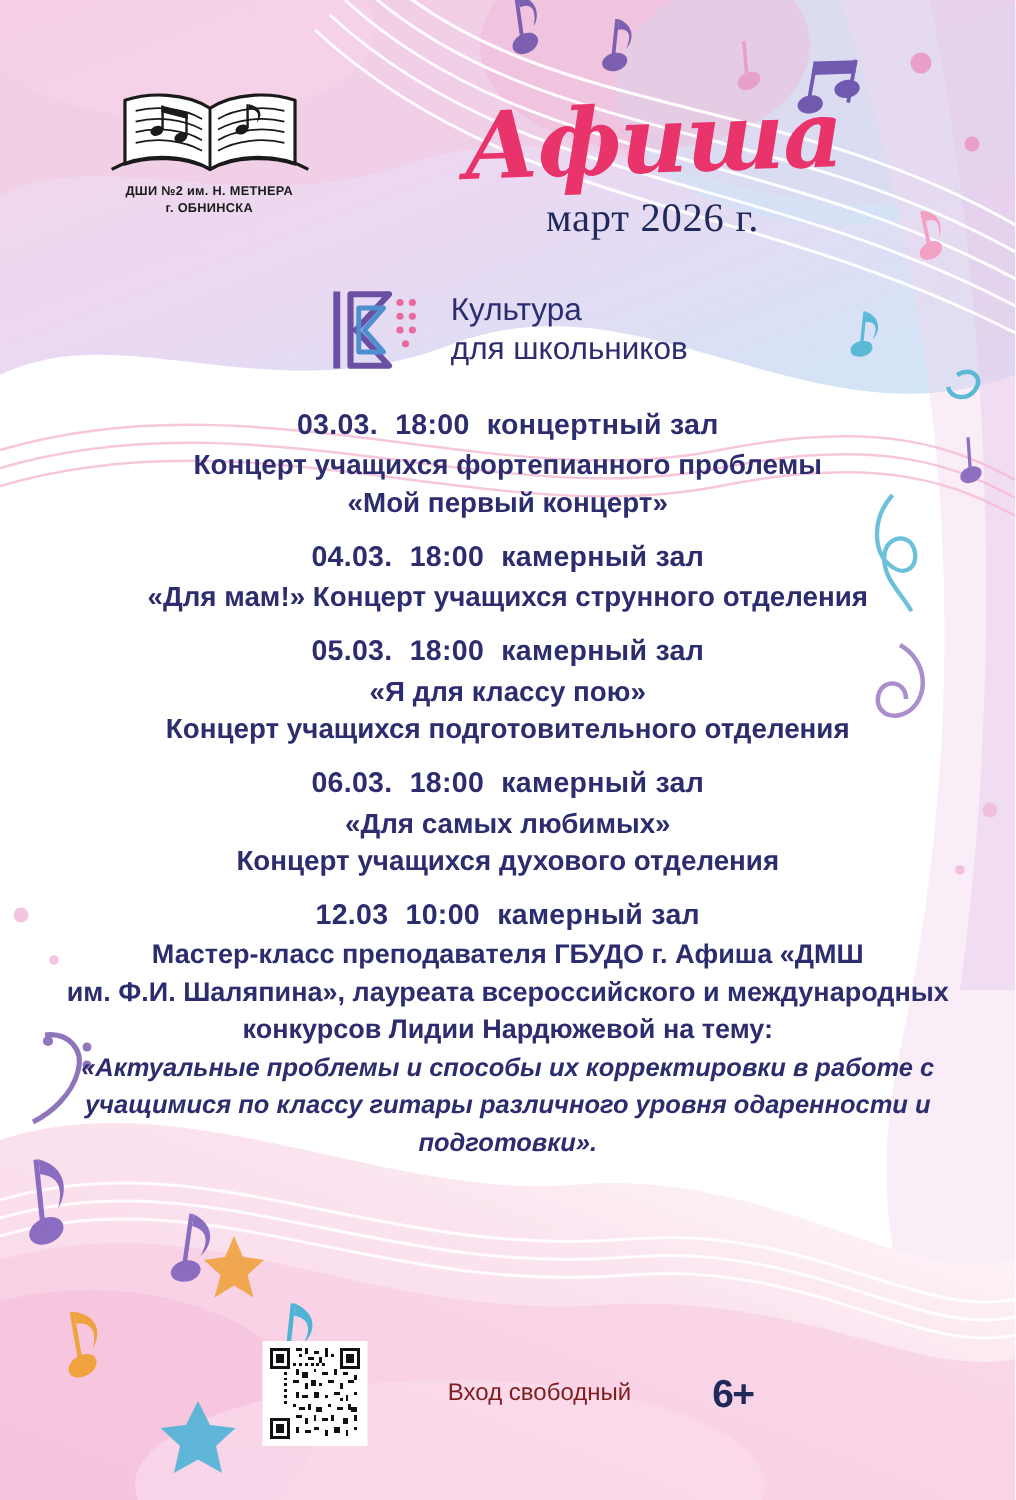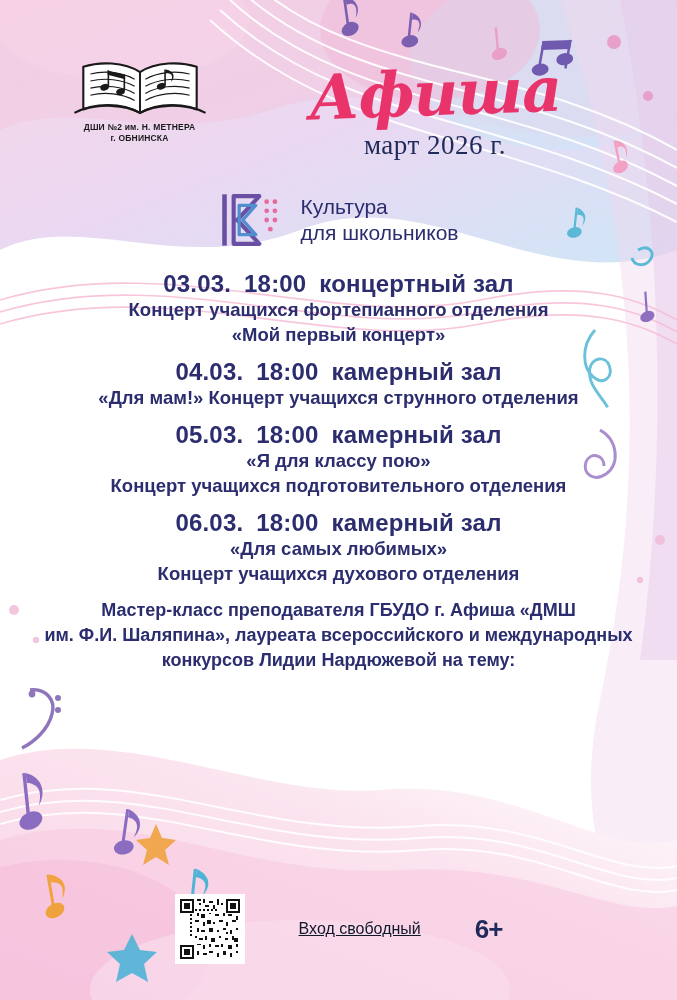--- a/index.html
+++ b/index.html
@@ -109,21 +109,21 @@
   
   .events {
     position: relative;
     z-index: 3;
     margin: 16px 28px 0 28px;
     text-align: center;
   }
   .event { margin-bottom: 12px; }
   .event-head {
     color: #2b2d6e;
-    font-size: 24px;
+    font-size: 19px;
     font-weight: bold;
     line-height: 26px;
     letter-spacing: .2px;
   }
   .event-head .dt { margin-right: 6px; }
   .event-head .tm { margin-right: 6px; }
   .event-line {
     color: #2b2d6e;
     font-size: 18.5px;
     font-weight: bold;
@@ -156,23 +156,22 @@
     gap: 54px;
   }
   .qr {
     width: 70px;
     height: 70px;
     background: #ffffff;
     padding: 3px;
     box-sizing: border-box;
   }
   .footer-text {
-    color: #0f172a;
+    color: #7f1d1d;
     font-size: 16px;
-    text-decoration: underline;
   }
   .age {
     color: #1f2a5a;
     font-size: 26px;
     font-weight: bold;
     letter-spacing: -1px;
   }
 </style>
 </head>
 <body>
@@ -390,21 +389,21 @@
   </div>
 
   <div class="events">
 
     <div class="event">
       <div class="event-head">
         <span class="dt">03.03.</span>
         <span class="tm">18:00</span>
         <span>концертный зал</span>
       </div>
-      <div class="event-line">Концерт учащихся фортепианного отделения</div>
+      <div class="event-line">Концерт учащихся фортепианного проблемы</div>
       <div class="event-line">«Мой первый концерт»</div>
     </div>
 
     <div class="event">
       <div class="event-head">
         <span class="dt">04.03.</span>
         <span class="tm">18:00</span>
         <span>камерный зал</span>
       </div>
       <div class="event-line">«Для мам!»  Концерт учащихся струнного отделения</div>
@@ -425,24 +424,30 @@
         <span class="dt">06.03.</span>
         <span class="tm">18:00</span>
         <span>камерный зал</span>
       </div>
       <div class="event-line">«Для самых любимых»</div>
       <div class="event-line">Концерт учащихся духового отделения</div>
     </div>
 
 
     <div class="event masterclass">
+      <div class="event-head">
+        <span class="dt">12.03</span>
+        <span class="tm">10:00</span>
+        <span>камерный зал</span>
+      </div>
       <div class="event-body">
         <div>Мастер-класс преподавателя ГБУДО г. Афиша «ДМШ</div>
         <div>им. Ф.И. Шаляпина», лауреата всероссийского и международных</div>
         <div>конкурсов Лидии Нардюжевой на тему:</div>
+        <div class="mc-tail"><em>«Актуальные проблемы и способы их корректировки в работе с учащимися по классу гитары различного уровня одаренности и подготовки».</em></div>
       </div>
     </div>
   </div>
 
   <div class="footer">
     <svg class="qr" viewBox="0 0 33 33" shape-rendering="crispEdges" xmlns="http://www.w3.org/2000/svg">
       <rect width="33" height="33" fill="#ffffff"></rect>
       <g fill="#111111">
 
         <rect x="1" y="1" width="7" height="7"></rect>

